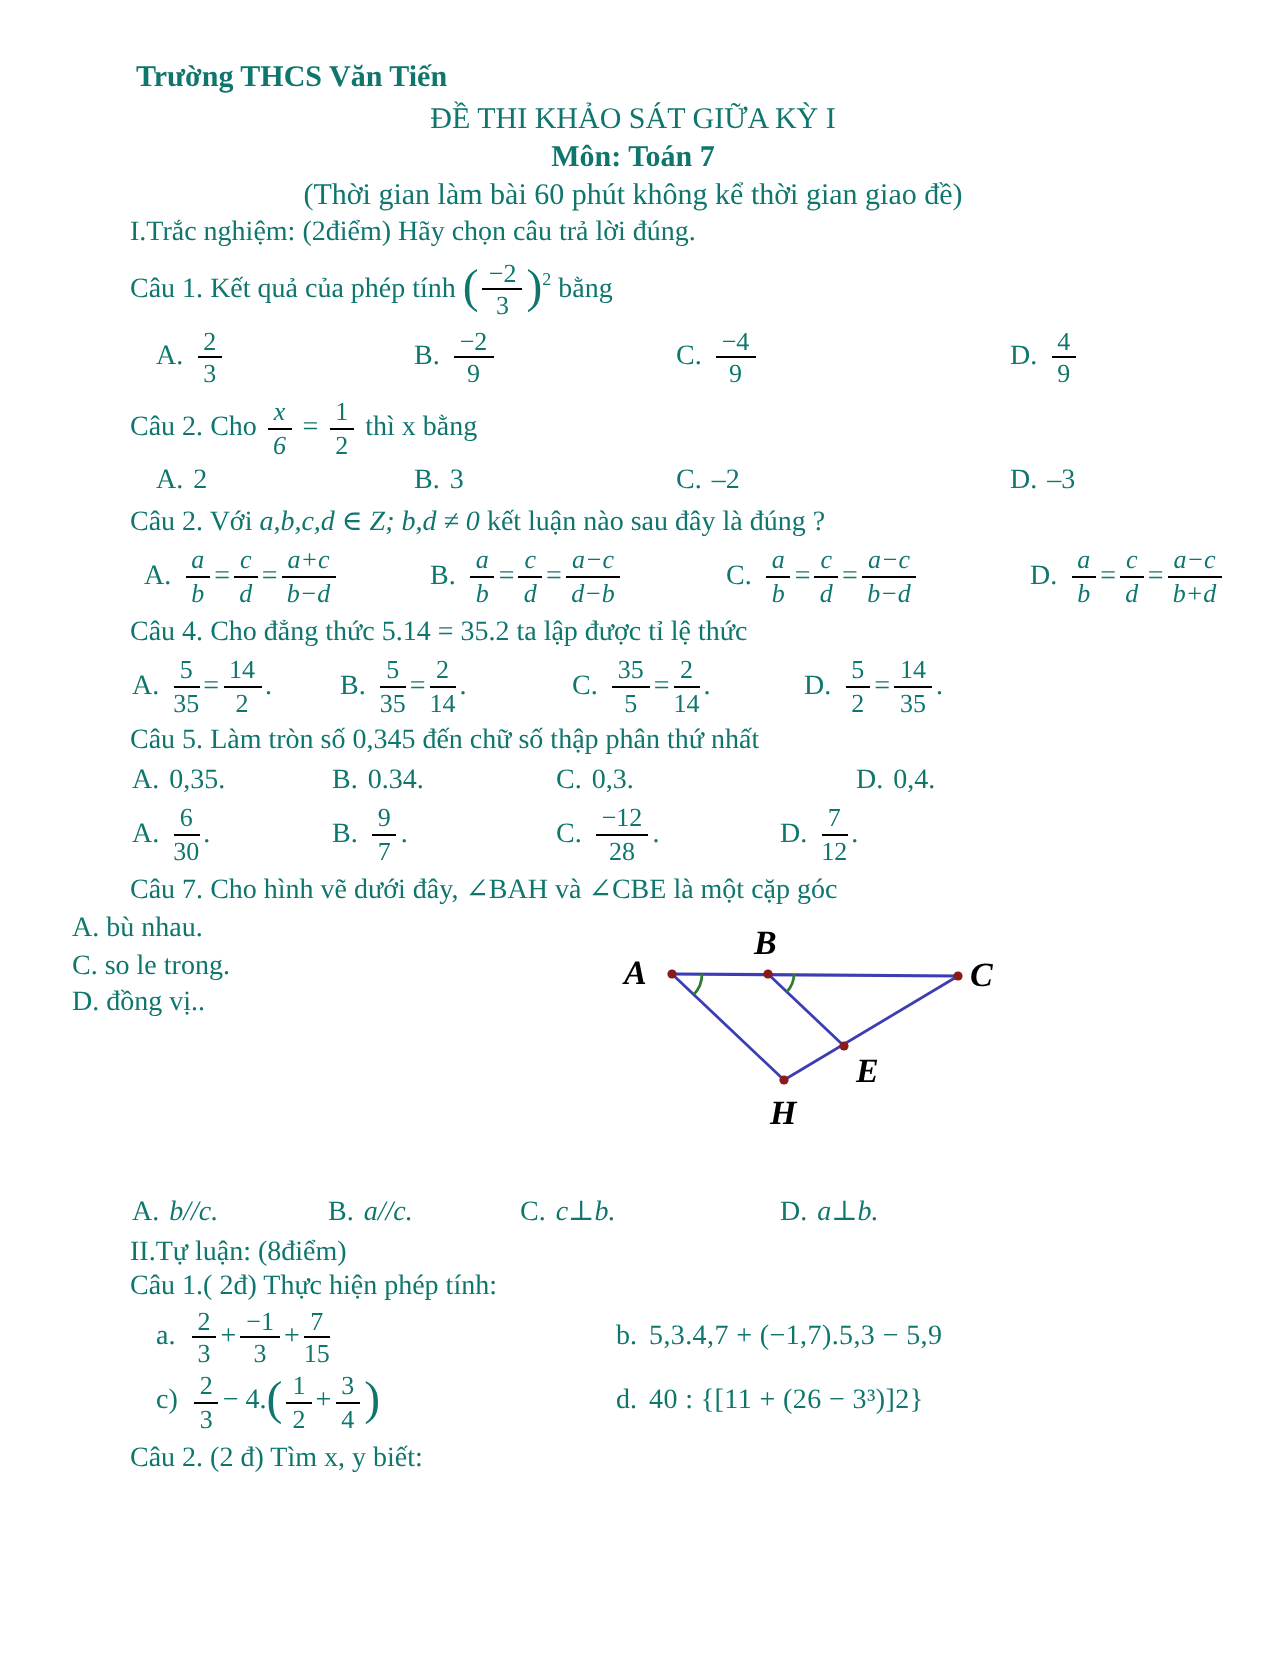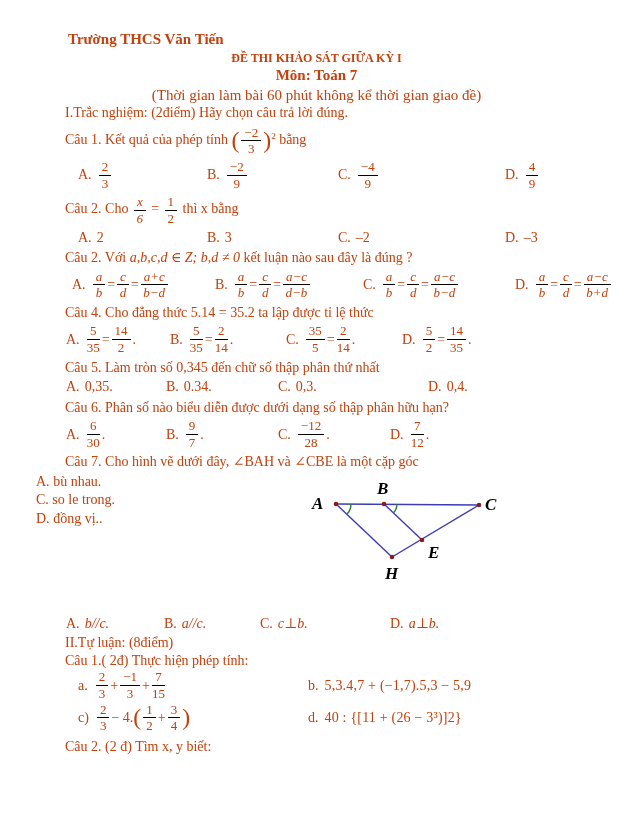--- a/index.html
+++ b/index.html
@@ -1,27 +1,27 @@
 <!DOCTYPE html>
 <html><head>
 <meta charset="utf-8">
 <style>
   html,body{margin:0;padding:0;background:#9a9a9a;}
   .page{
-    width:633px;height:833px;background:#ffffff;color:#c2410c;
+    width:633px;height:833px;background:#ffffff;color:#0f766e;
     font-family:"Liberation Serif","DejaVu Serif",serif;
     font-size:14px;line-height:1.25;
     box-sizing:border-box;padding-top:30px;position:relative;overflow:hidden;
     margin:0 auto;
   }
   b,.b{font-weight:normal;}
   .mi{font-style:italic;}
   .center{text-align:center;}
   .school{margin-left:68px;font-size:15px;font-weight:bold;}
-  .title{font-size:12px;font-weight:bold;margin-top:2px;}
+  .title{font-size:15px;font-weight:normal;margin-top:2px;}
   .subject{font-size:15px;font-weight:bold;}
   .note{font-size:15px;margin-top:1px;}
   .ml{margin-left:65px;}
   .qline{margin:3px 40px 2px 65px;}
   .frac{display:inline-block;text-align:center;vertical-align:middle;line-height:1.05;margin:1px 2px;font-size:13px;}
   .fn{display:block;border-bottom:1px solid #000;padding:0 3px 1px;}
   .fd{display:block;padding-top:1px;}
   .bp{font-size:170%;font-weight:300;vertical-align:middle;line-height:1;}
   .sup{vertical-align:super;font-size:9px;line-height:1;}
   .row{display:flex;align-items:center;margin:2px 0;}
@@ -294,24 +294,20 @@
     <span class="opt">
         <span class="k">C.</span>
         <span>0,3.</span>
       </span>
     <span class="opt">
         <span class="k">D.</span>
         <span>0,4.</span>
       </span>
   </div>
 
-  <div class="qline">
-    <b>Câu 6.</b>
-    <span>Phân số nào biểu diễn được dưới dạng số thập phân hữu hạn?</span>
-  </div>
   <div class="row q6opts">
     <span class="opt">
         <span class="k">A.</span>
         <span class="frac">
           <span class="fn">6</span>
           <span class="fd">30</span>
         </span>
         <span>.</span>
       </span>
     <span class="opt">

